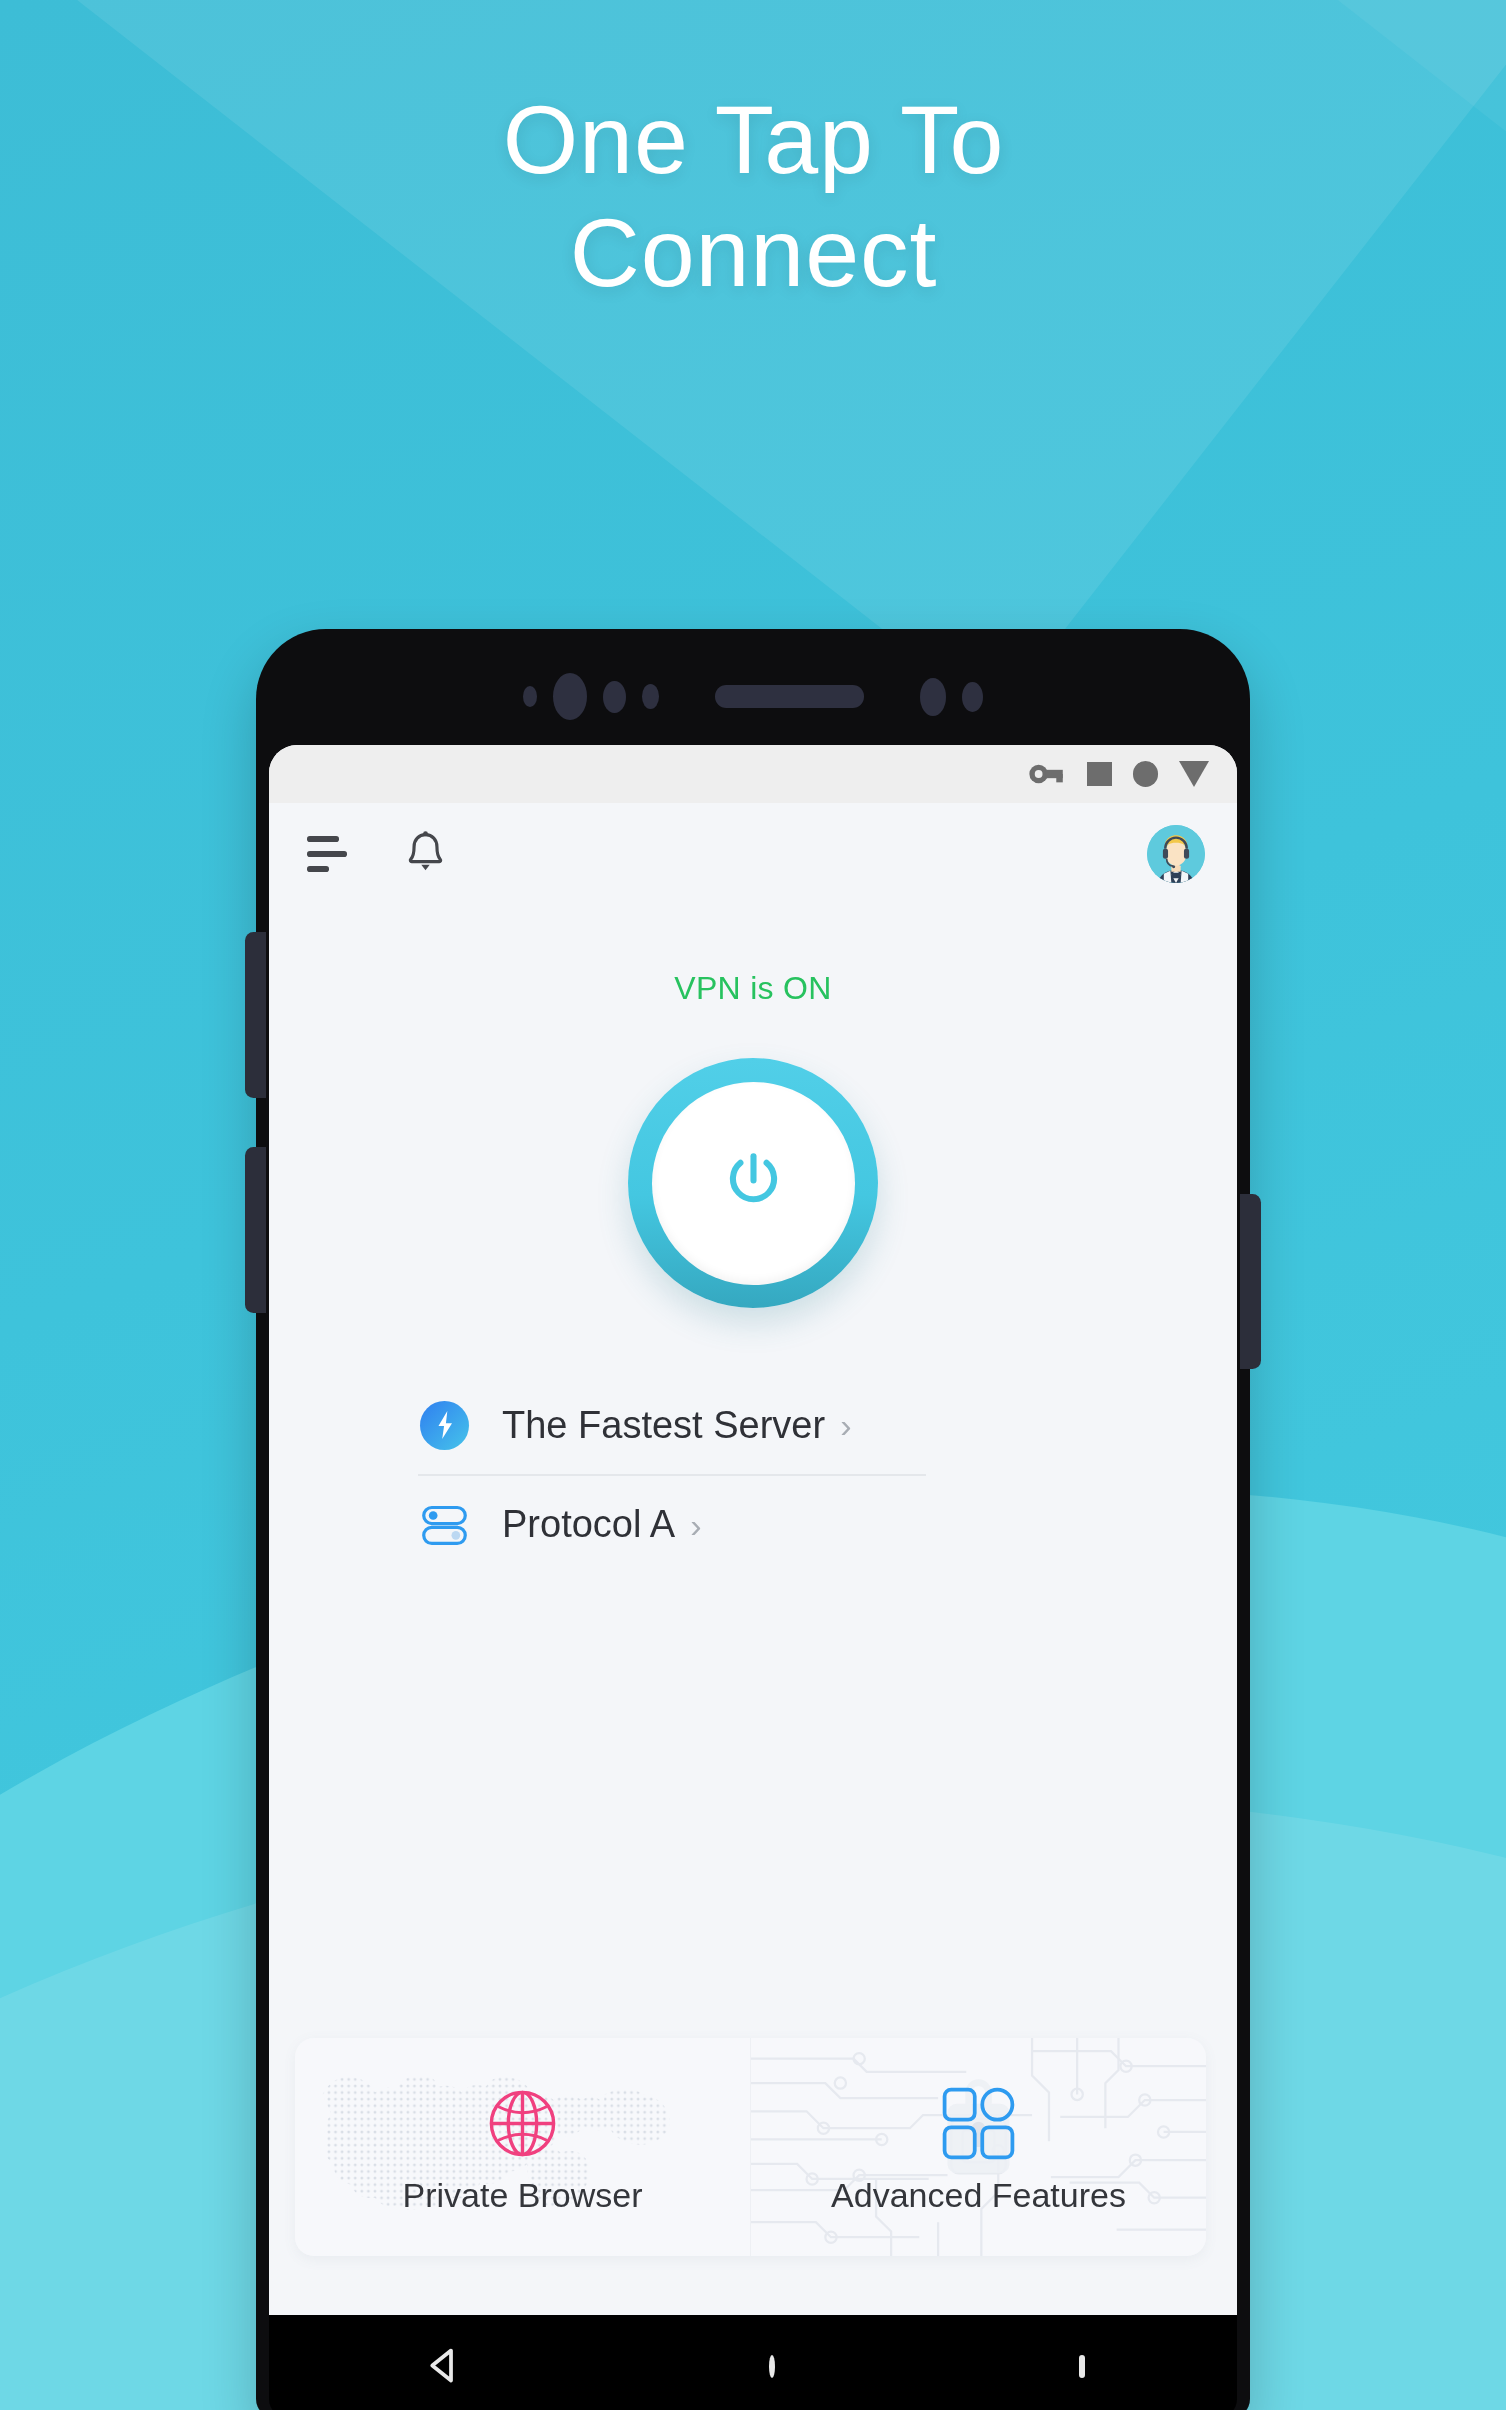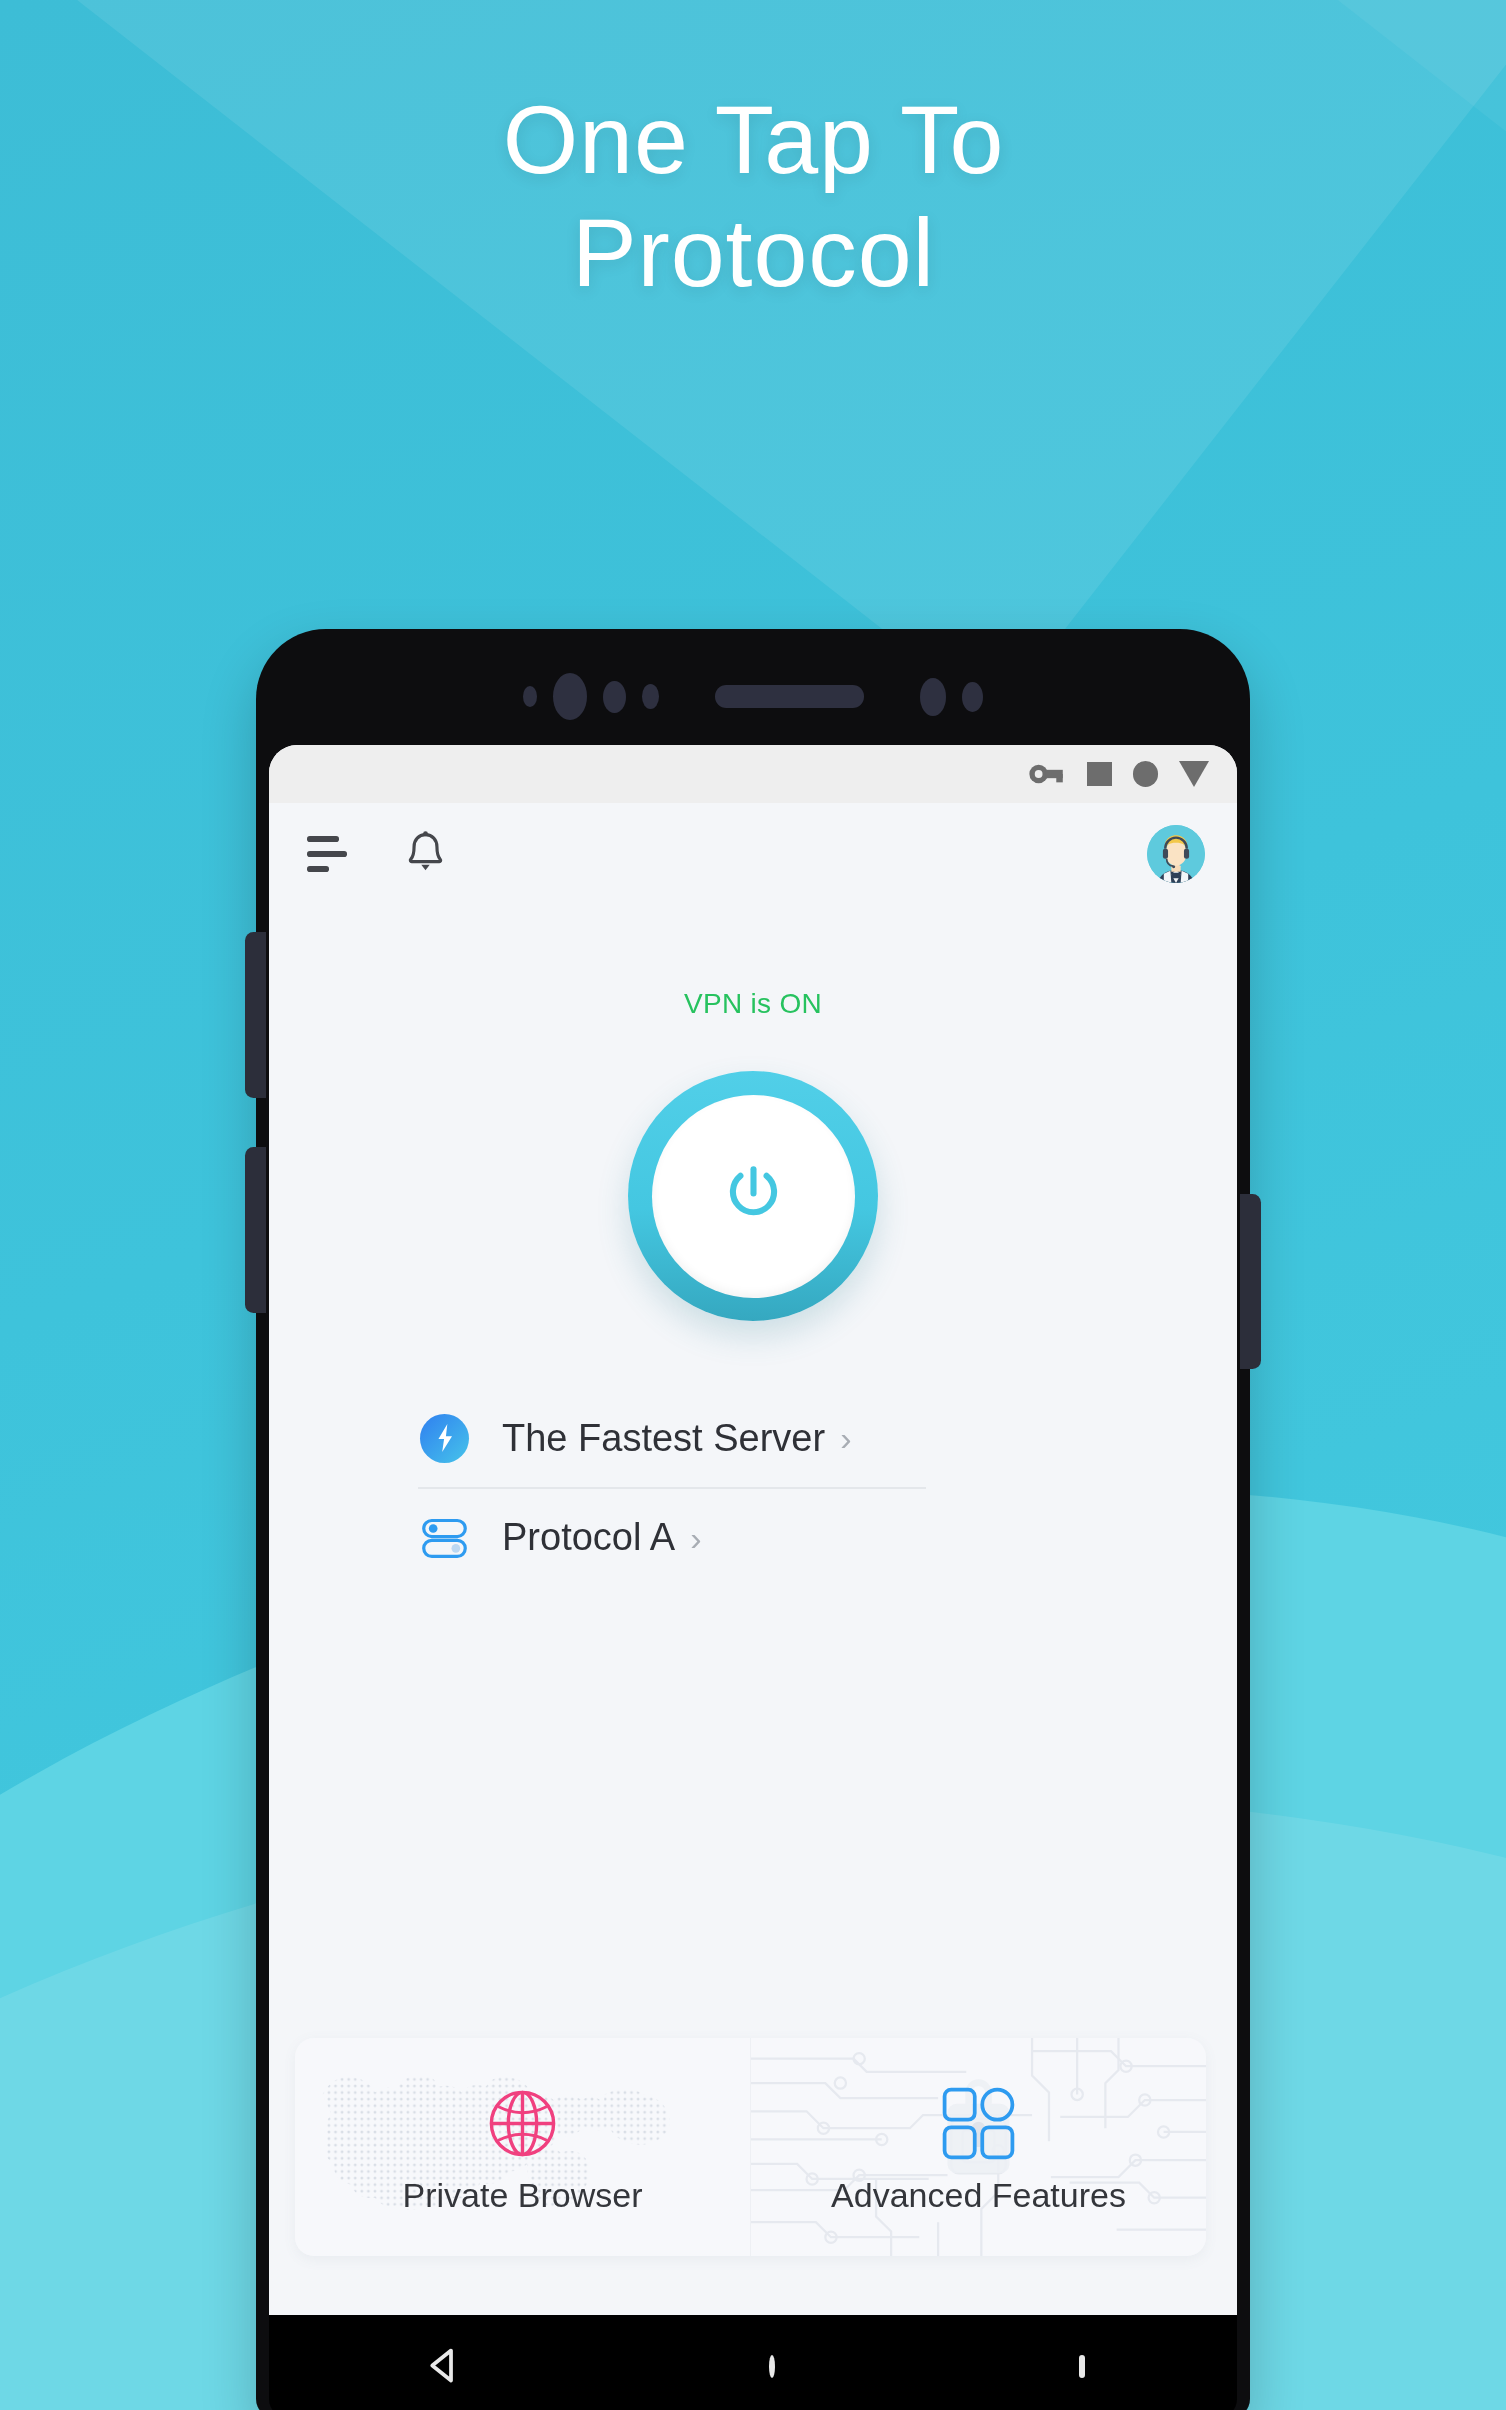--- a/index.html
+++ b/index.html
@@ -164,22 +164,22 @@
     background: #5ecadd;
     position: relative;
     overflow: hidden;
     flex: none;
   }
 
   
   .vpn-status {
     text-align: center;
     color: #27c25f;
-    font-size: 28px;
-    margin-top: 83px;
+    font-size: 32px;
+    margin-top: 65px;
     letter-spacing: 0.3px;
   }
 
   
   .power-wrap {
     display: flex; justify-content: center;
     margin-top: 51px;
   }
   .power-btn {
     width: 250px; height: 250px;
@@ -282,21 +282,21 @@
 
 <div class="promo">
   <div class="bg-base"></div>
   <div class="bg-band-top"></div>
   <div class="bg-band-top2"></div>
   <div class="bg-wave-bottom"></div>
   <div class="bg-wave-bottom2"></div>
 
   <div class="headline">
     <div>One Tap To</div>
-    <div>Protocol</div>
+    <div>Connect</div>
   </div>
 
   <div class="phone">
     <div class="phone-body"></div>
 
     <div class="btn-side btn-vol-up"></div>
     <div class="btn-side btn-vol-dn"></div>
     <div class="btn-side btn-power"></div>
 
     <div class="sensors">

